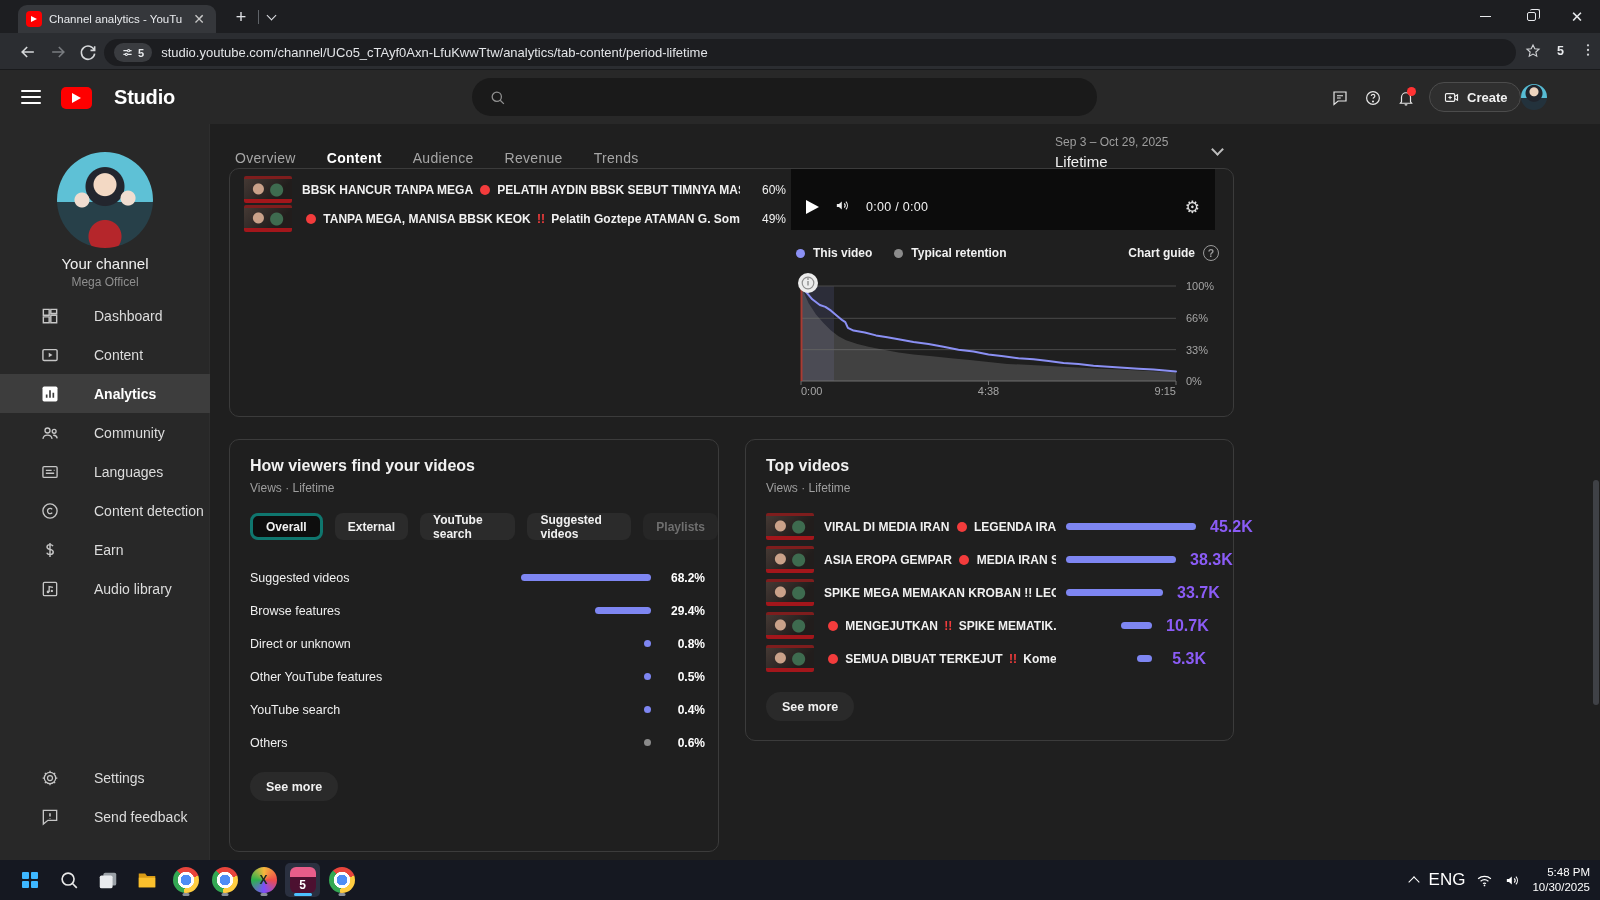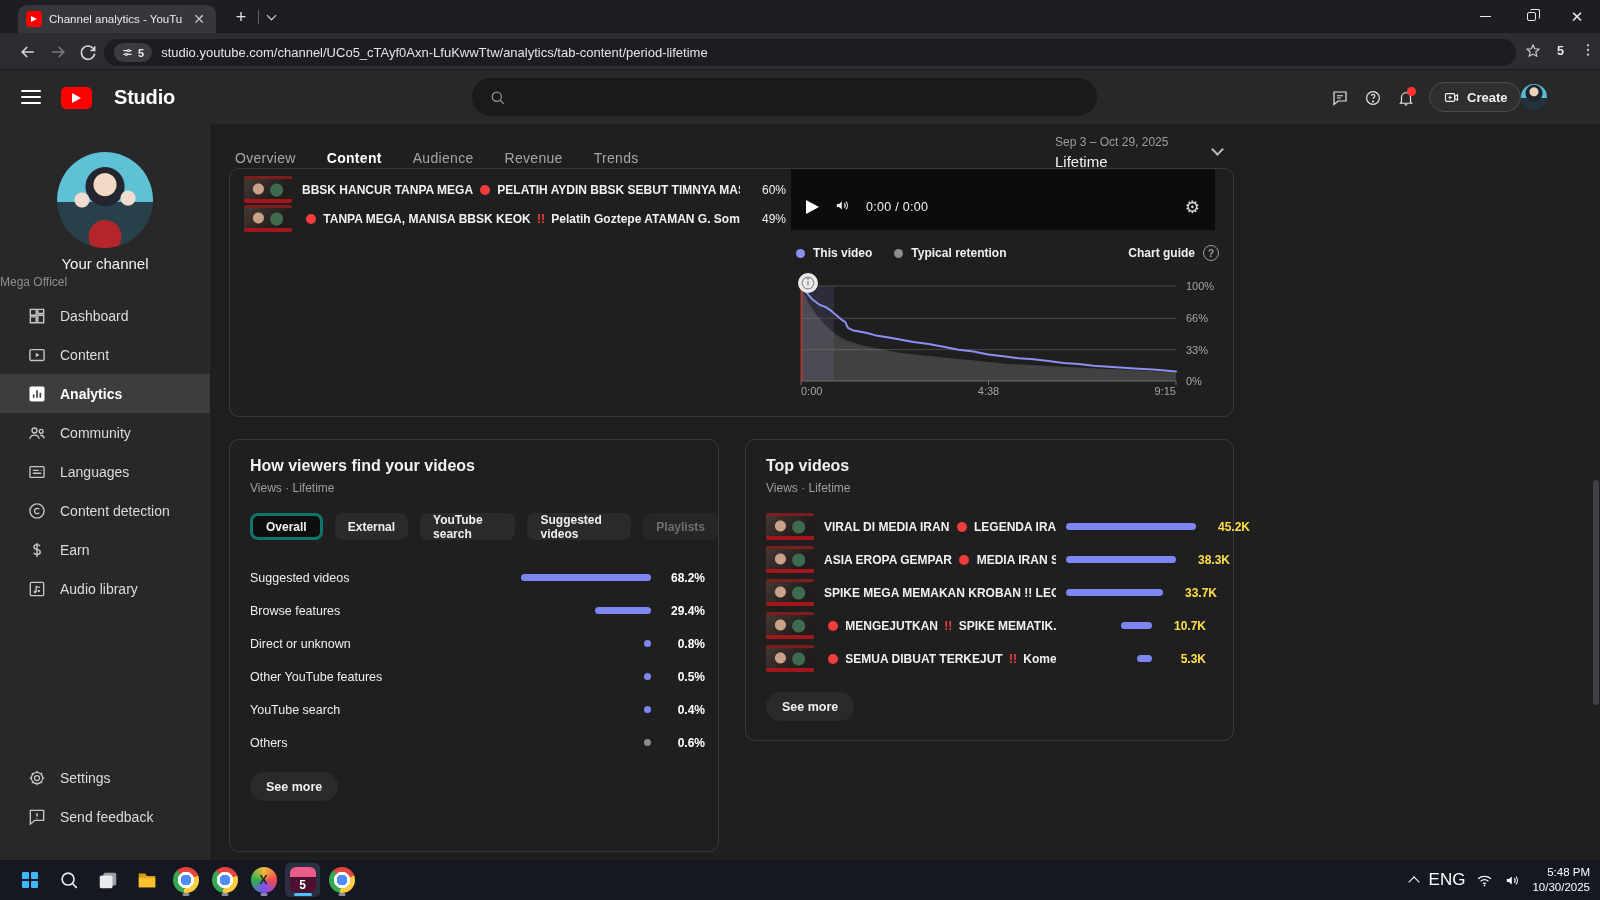--- a/index.html
+++ b/index.html
@@ -61,24 +61,24 @@
   
   #sidebar{position:absolute;left:0;top:124px;width:210px;height:736px;background:#282828;border-right:1px solid #2e2e2e}
   #sb-avatar{position:absolute;left:57px;top:28px;width:96px;height:96px;border-radius:50%;background:
     radial-gradient(circle at 26% 50%,#f0ddd0 0 7px,transparent 8px),
     radial-gradient(circle at 74% 48%,#f0ddd0 0 7px,transparent 8px),
     radial-gradient(circle at 50% 34%,#f3d9c4 0 11px,transparent 12px),
     radial-gradient(circle at 50% 36%,#23262e 0 19px,transparent 20px),
     radial-gradient(circle at 50% 88%,#b5262b 0 16px,transparent 17px),
     linear-gradient(180deg,#5ec1d6 0 52%,#274049 52% 100%)}
   #sb-chtitle{position:absolute;left:0;top:131px;width:210px;text-align:center;font-size:15px;font-weight:500;color:#f1f1f1}
-  #sb-chname{position:absolute;left:0;top:151px;width:210px;font-size:12px;color:#8f8f8f}
+  #sb-chname{position:absolute;left:0;top:151px;width:210px;text-align:center;font-size:12px;color:#8f8f8f}
   #sb-menu{position:absolute;left:0;top:172px;width:210px}
   #sb-footer{position:absolute;left:0;top:634px;width:210px}
-  .sb-item{height:39px;display:flex;align-items:center;padding-left:27px;gap:13px}
+  .sb-item{height:39px;display:flex;align-items:center;padding-left:40px;gap:34px}
   .sb-item .ic{width:20px;height:20px;color:#c6c6c6;flex:none}
   .sb-item .ic svg{width:100%;height:100%}
   .sb-item .lbl{font-size:14px;font-weight:500;color:#dcdcdc;white-space:nowrap}
   .sb-item.active{background:#3d3d3d}
   .sb-item.active .lbl{color:#fff;font-weight:700}
   .sb-item.active .ic{color:#fff}
 
   
   #nav-tabs{position:absolute;left:235px;top:150px;display:flex;gap:31px;z-index:2}
   .nav-tab{font-size:14px;color:#a6a6a6;font-weight:500;letter-spacing:.3px}
@@ -130,21 +130,21 @@
   .pdot{width:7px;height:7px;border-radius:50%;background:#7e86f2}
   .t-val{width:44px;text-align:right;font-size:12px;font-weight:700;color:#fff}
   .see-more{position:absolute;left:20px;height:29px;padding:0 16px;border-radius:15px;background:#2a2a2a;color:#f1f1f1;font-size:12.5px;font-weight:700;display:inline-flex;align-items:center}
 
   
   #topvid-card{left:745px;top:439px;width:489px;height:302px}
   #tv-rows{position:absolute;left:20px;top:70px;width:440px}
   .tv-row{height:33px;display:flex;align-items:center;gap:10px}
   .tv-title{width:232px;font-size:12px;font-weight:600;color:#f1f1f1;white-space:nowrap;overflow:hidden;flex:none}
   .tv-bar-zone{flex:1;display:flex;justify-content:flex-end;align-items:center;margin-right:4px}
-  .tv-val{width:40px;text-align:right;font-size:12px;font-weight:700;color:#fde047;flex:none}
+  .tv-val{width:40px;text-align:right;font-size:16px;font-weight:700;color:#8b5cf6;flex:none}
 
   .rdot{display:inline-block;width:10px;height:10px;border-radius:50%;background:#f33c3c;margin:0 4px;vertical-align:-1px}
   .bang{color:#f23c3c;font-weight:800;margin:0 3px}
 
   
   #scroll-thumb{position:absolute;right:1px;top:480px;width:6px;height:225px;background:#4b4e54;border-radius:3px;opacity:.75}
 
   
   #taskbar{position:absolute;left:0;top:860px;width:1600px;height:40px;background:#151821}
   #tb-left{position:absolute;left:12px;top:3px;display:flex;gap:4px}

